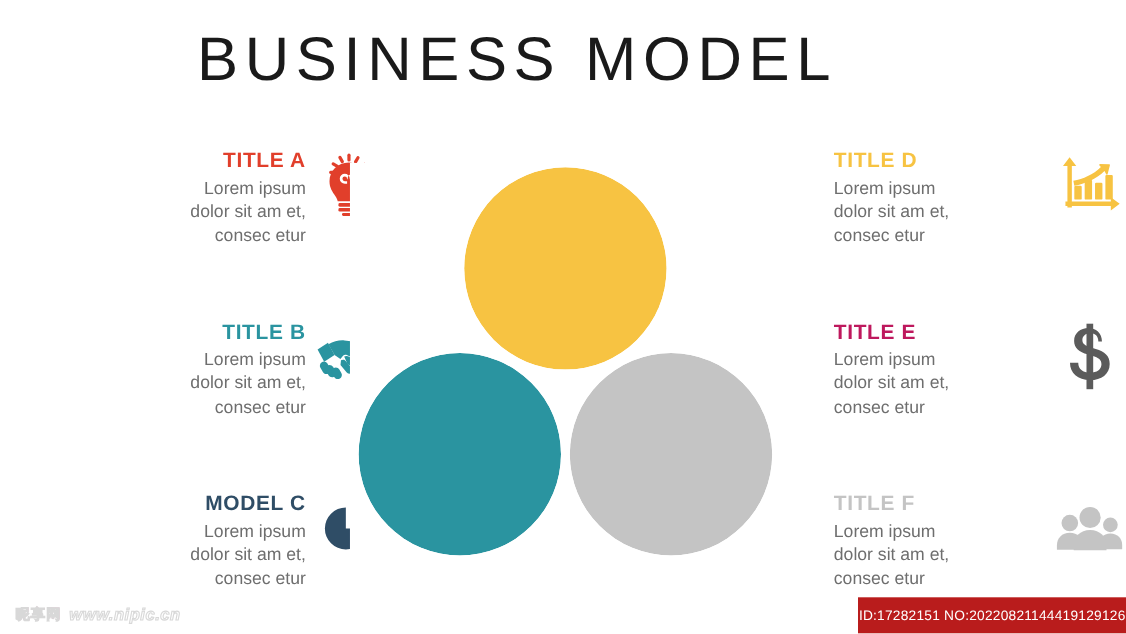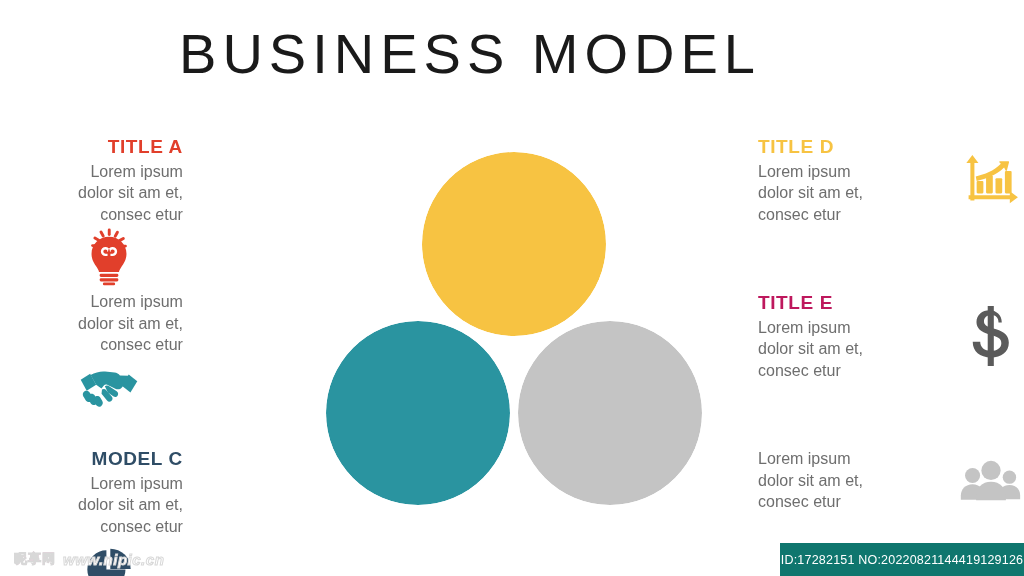--- a/index.html
+++ b/index.html
@@ -37,22 +37,22 @@
     white-space: nowrap;
   }
 
   
   .info-block {
     position: absolute;
     display: flex;
     align-items: flex-start;
     width: 270px;
   }
-  .info-block.left  { left: 78px;  flex-direction: column; }
-  .info-block.right { left: 752px; flex-direction: row; align-items: center; }
+  .info-block.left  { left: 78px;  }
+  .info-block.right { left: 752px; flex-direction: row; }
 
   .info-icon {
     width: 62px;
     height: 68px;
     flex: 0 0 62px;
     display: flex;
     align-items: center;
     justify-content: center;
   }
   .info-text {
@@ -121,21 +121,21 @@
     font-weight: bold;
     font-family: "Liberation Sans", sans-serif;
     letter-spacing: 0.5px;
   }
   .watermark-right {
     position: absolute;
     right: 0;
     bottom: 0;
     width: 244px;
     height: 33px;
-    background: #0f766e;
+    background: #b91c1c;
     display: flex;
     align-items: center;
     justify-content: center;
   }
   .wm-id {
     font-size: 12.5px;
     color: #ffffff;
     font-family: "Liberation Sans", sans-serif;
     letter-spacing: 0.2px;
     white-space: nowrap;
@@ -174,20 +174,21 @@
           <rect x="20.5" y="55.5" width="23" height="4.0" rx="1.6"></rect>
           <rect x="20.5" y="61.0" width="23" height="4.0" rx="1.6"></rect>
           <rect x="24.5" y="66.5" width="15" height="3.3" rx="1.5"></rect>
         </g>
       </svg>
     </div>
   </div>
 
   <div class="info-block left pos-b">
     <div class="info-text">
+      <div class="info-title" style="color:#2A94A0">TITLE B</div>
       <div class="info-desc">Lorem ipsum
 dolor sit am et,
 consec etur</div>
     </div>
     <div class="info-icon">
       <svg viewBox="0 0 70 52" width="60" height="45">
         <g fill="#2A94A0">
 
           <path d="M2 18 L13 11 L20 24 L9 31 Z"></path>
 
@@ -387,20 +388,21 @@
         <g fill="#5B5B5B">
           <rect x="19.5" y="0" width="6.5" height="64" rx="0"></rect>
           <path d="M34.5 17.5 C34.5 9.5 28.5 4.5 21.5 4.5 C13.5 4.5 7.5 9.5 7.5 17 C7.5 24 12.5 27.5 20.5 30 L25 31.4 C31.5 33.4 34 35.3 34 39.6 C34 44.6 29.5 47.8 23 47.8 C16 47.8 11.5 44.3 11.5 38.2 H3.5 C3.5 48.3 11 55 23 55 C34 55 42 49.2 42 39.3 C42 31.5 37.2 27.6 28.5 24.9 L23.8 23.4 C17.8 21.5 15.5 19.7 15.5 16.2 C15.5 12.2 18.6 9.5 23.3 9.5 C28 9.5 31 12.2 31 17.5 Z"></path>
         </g>
       </svg>
     </div>
   </div>
 
   <div class="info-block right pos-f">
     <div class="info-text">
+      <div class="info-title" style="color:#C4C4C4">TITLE F</div>
       <div class="info-desc">Lorem ipsum
 dolor sit am et,
 consec etur</div>
     </div>
     <div class="info-icon">
       <svg viewBox="0 0 74 50" width="66" height="45">
         <g fill="#C4C4C4">
 
           <circle cx="15" cy="19" r="9"></circle>
           <path d="M15 29.5 c-8.5 0-14 6-14 13.5 v5 h28 v-5 c0-7.5-5.5-13.5-14-13.5 Z"></path>

